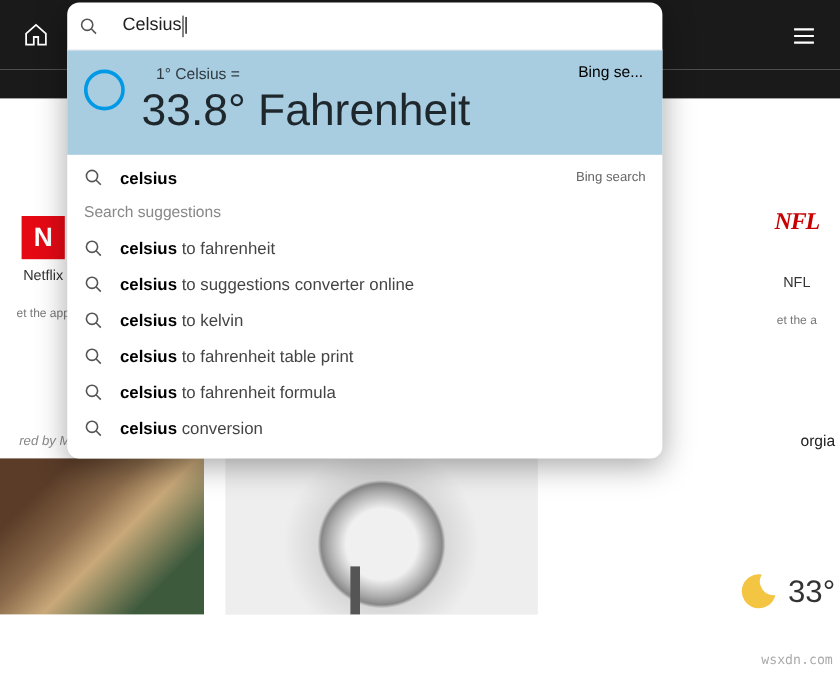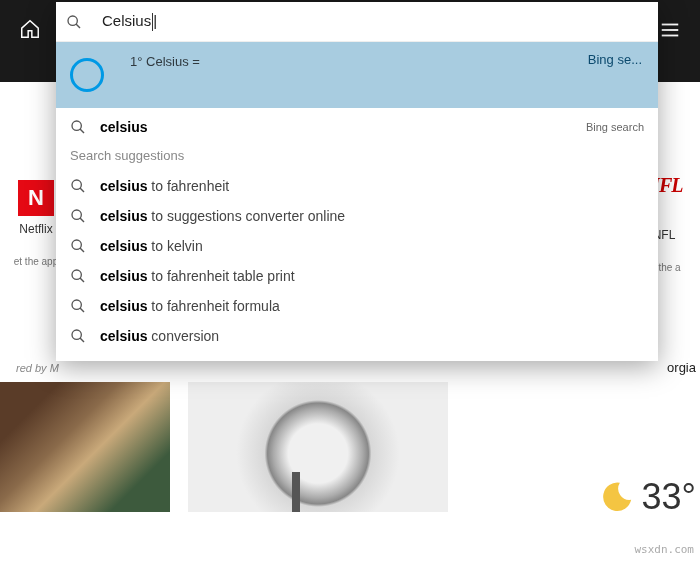--- a/index.html
+++ b/index.html
@@ -26,37 +26,37 @@
   
   .img-strip { position: absolute; top: 382px; left: 0; right: 0; height: 130px; display: flex; gap: 18px; }
   .img1, .img2 { height: 130px; }
   .img1 { width: 170px; background: linear-gradient(135deg, #5a3c28 20%, #8a6a4a 40%, #c9a97a 55%, #3d5a3d 80%); }
   .img2 { width: 260px; background: radial-gradient(circle at 50% 55%, #f0f0f0 20%, #aaa 30%, #888 34%, #d8d8d8 36%, #eee 55%), #eee; position: relative; }
   .img2::before { content: ""; position: absolute; left: 40%; bottom: 0; width: 8px; height: 40px; background: #555; }
 
   
   .weather { position: absolute; right: 4px; top: 476px; display: flex; align-items: center; gap: 8px; }
   .moon { width: 34px; height: 34px; }
-  .weather-temp { font-size: 36px; font-weight: 200; color: #333; }
+  .weather-temp { font-size: 26px; font-weight: 200; color: #333; }
 
   .georgia-text { position: absolute; right: 4px; top: 360px; font-size: 13px; color: #222; }
 
   
-  .search-panel { position: absolute; left: 56px; top: 2px; width: 602px; background: #fff; box-shadow: 0 6px 26px rgba(0,0,0,0.35); z-index: 10; }
+  .search-panel { position: absolute; left: 56px; top: 2px; width: 496px; background: #fff; box-shadow: 0 6px 26px rgba(0,0,0,0.35); z-index: 10; border-radius: 10px; }
   .search-input-row { height: 40px; display: flex; align-items: center; padding: 0 10px; border-bottom: 1px solid #eee; }
   .search-input { border: none; outline: none; font-size: 15px; flex: 1; color: #222; margin-left: 6px; }
   .search-input::after { content: "|"; }
   .cursor { display: inline-block; width: 1px; height: 18px; background: #333; margin-left: 1px; animation: blink 1s infinite; vertical-align: middle;}
   @keyframes blink { 50% { opacity: 0; } }
 
   .answer-card { background: #a8cce0; padding: 12px 14px 16px 14px; display: flex; position: relative; }
   .cortana-ring { width: 34px; height: 34px; border: 3px solid #0099e5; border-radius: 50%; margin-right: 14px; margin-top: 4px; flex-shrink: 0; }
   .answer-small { font-size: 13px; color: #303a40; margin-bottom: 2px; margin-left: 12px; }
   .answer-big { font-size: 37px; font-weight: 300; color: #1e272c; }
-  .answer-source { position: absolute; right: 16px; top: 10px; font-size: 13px; color: #0c4a6e; padding-left: 29px; }
+  .answer-source { position: absolute; right: 16px; top: 10px; font-size: 13px; color: #000000; padding-left: 29px; }
 
   .sugg-section { padding: 4px 0 10px 0; }
   .sugg-row { display: flex; align-items: center; padding: 7px 14px; font-size: 14px; color: #222; cursor: default; }
   .sugg-icon { width: 16px; height: 16px; margin-right: 14px; flex-shrink: 0; }
   .sugg-text { flex: 1; color: #444; }
   .sugg-text b { color: #000; font-weight: 700; }
   .sugg-provider { font-size: 11px; color: #666; }
   .sugg-header { font-size: 13px; color: #888; padding: 6px 14px 8px 14px; }
 
   
@@ -117,20 +117,21 @@
         <circle cx="10" cy="10" r="7"></circle>
         <line x1="15" y1="15" x2="21" y2="21"></line>
       </svg>
     <span class="search-input"><span>Celsius</span><span class="cursor"></span></span>
   </div>
 
   <div class="answer-card">
     <div class="cortana-ring"></div>
     <div>
       <div class="answer-small">1° Celsius =</div>
+      <div class="answer-big">33.8° Fahrenheit</div>
     </div>
     <div class="answer-source">Bing se...</div>
   </div>
 
   <div class="sugg-section">
     <div class="sugg-row">
       <svg class="sugg-icon" viewBox="0 0 24 24" fill="none" stroke="#555" stroke-width="2">
           <circle cx="10" cy="10" r="7"></circle>
           <line x1="15" y1="15" x2="21" y2="21"></line>
         </svg>

